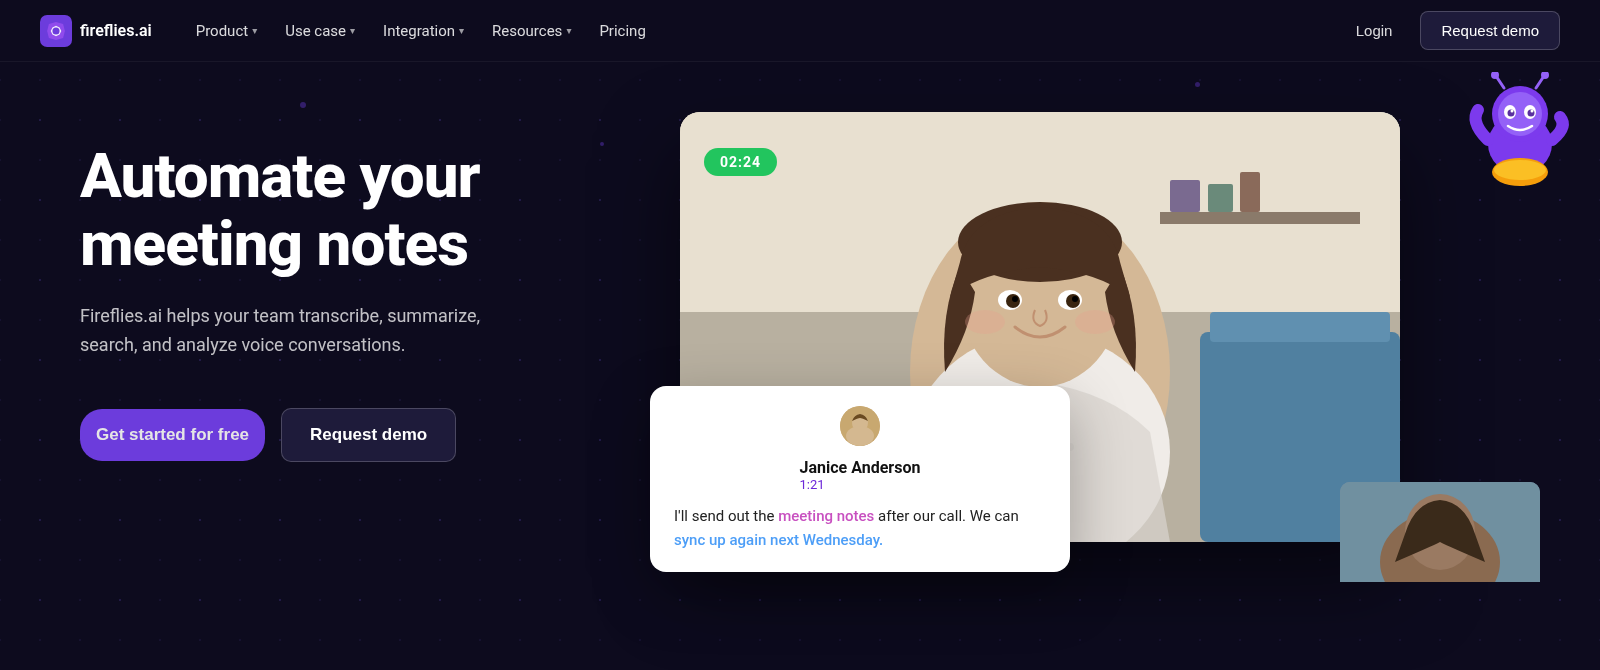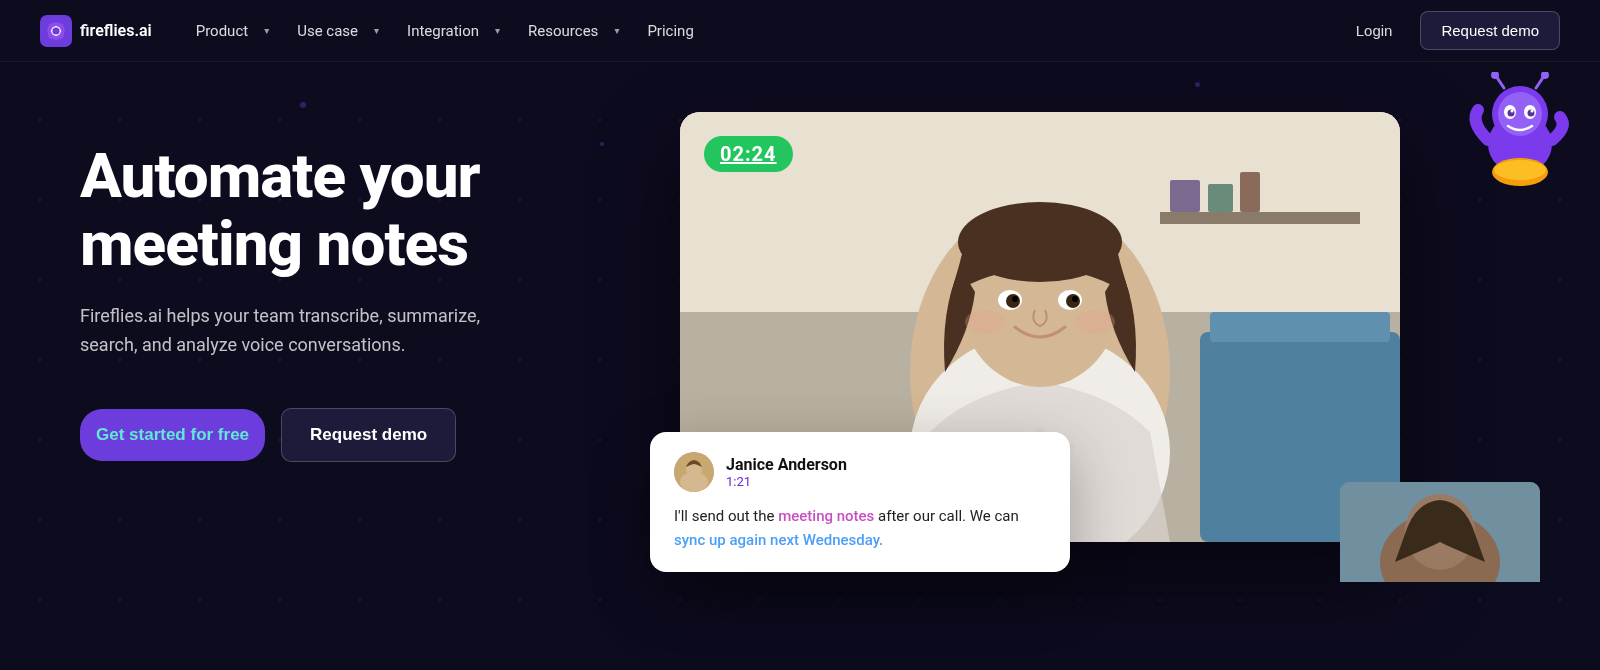--- a/index.html
+++ b/index.html
@@ -66,21 +66,21 @@
 
     .nav-links {
       display: flex;
       align-items: center;
       gap: 4px;
     }
 
     .nav-link {
       display: flex;
       align-items: center;
-      gap: 16px;
+      gap: 4px;
       padding: 8px 12px;
       color: rgba(255,255,255,0.85);
       text-decoration: none;
       font-size: 15px;
       cursor: pointer;
       border-radius: 6px;
     }
 
     .chevron {
       font-size: 10px;
@@ -145,21 +145,21 @@
     }
 
     .hero-buttons {
       display: flex;
       gap: 16px;
       align-items: center;
     }
 
     .btn-get-started {
       background: #6c3cdc;
-      color: #5eead4;
+      color: #e5e5e5;
       border: none;
       border-radius: 22px;
       padding: 16px 16px;
       font-size: 17px;
       font-weight: 600;
       cursor: pointer;
       white-space: nowrap;
     }
 
     .btn-request-demo {
@@ -195,50 +195,50 @@
     .video-bg {
       width: 100%;
       height: 100%;
       background: linear-gradient(135deg, #c8b8a2 0%, #d4c4b0 30%, #b8c8d0 60%, #a0b8c8 100%);
       position: relative;
     }
 
     
     .timer-badge {
       position: absolute;
-      top: 24px;
+      top: 36px;
       left: 24px;
       background: #22c55e;
       color: #fff;
       border-radius: 20px;
       padding: 6px 16px;
-      font-size: 20px;
+      font-size: 14px;
       font-weight: 700;
       letter-spacing: 1px;
-      text-decoration: underline;
     }
 
     
     .transcript-card {
       position: absolute;
       bottom: -30px;
       left: -30px;
       width: 420px;
       background: #fff;
       border-radius: 16px;
       padding: 20px 24px;
       box-shadow: 0 20px 60px rgba(0,0,0,0.3);
       color: #000;
     }
 
     .transcript-header {
       display: flex;
       align-items: center;
       gap: 12px;
       margin-bottom: 12px;
+      flex-direction: column;
     }
 
     .avatar-circle {
       width: 40px;
       height: 40px;
       border-radius: 50%;
       background: linear-gradient(135deg, #c8a870, #d4b88a);
       overflow: hidden;
       flex-shrink: 0;
       display: flex;

